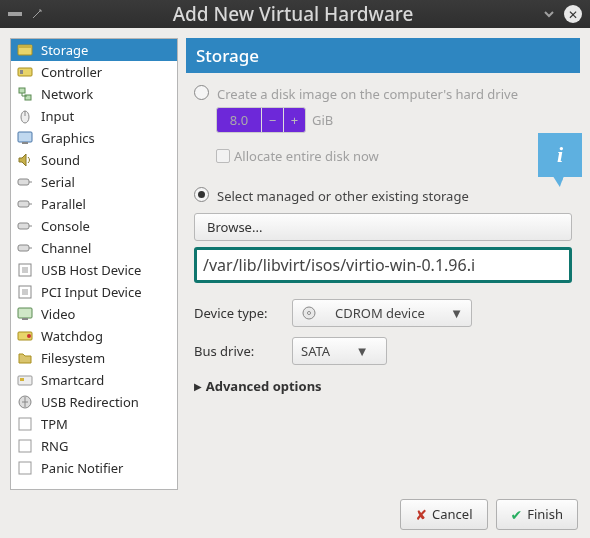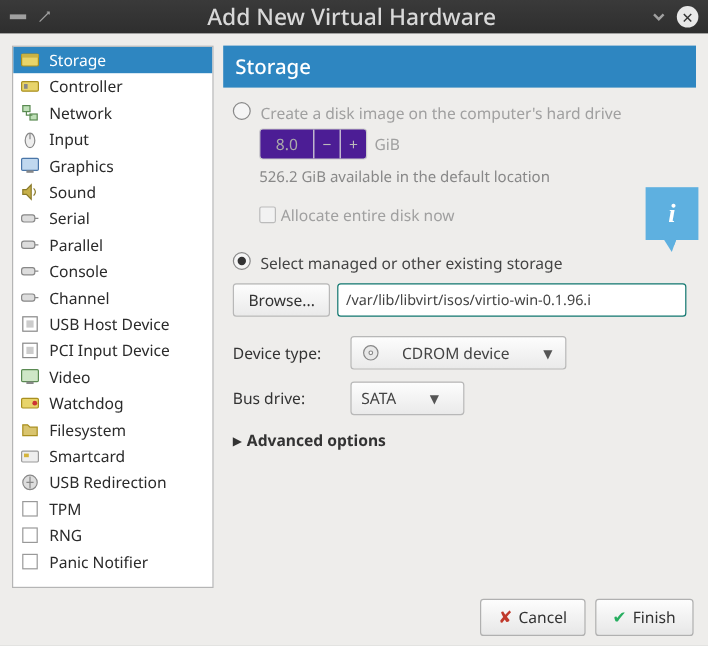--- a/index.html
+++ b/index.html
@@ -14,32 +14,32 @@
   .sb-item.selected { background: #2e86c1; color: #fff; }
   .sb-icon { width: 16px; height: 16px; flex-shrink: 0; }
   .main { flex: 1; display: flex; flex-direction: column; }
   .header { background: #2e86c1; color: #fff; padding: 6px 10px; font-size: 17px; font-weight: 500; }
   .panel { padding: 12px 8px 8px 8px; color: #444; }
   .radio-row { display: flex; align-items: flex-start; gap: 8px; margin-bottom: 4px; }
   .radio { width: 15px; height: 15px; border: 1px solid #888; border-radius: 50%; background: #f5f5f5; display: flex; align-items: center; justify-content: center; }
   .radio.checked::after { content: ""; width: 7px; height: 7px; border-radius: 50%; background: #333; }
   .muted { color: #a0a0a0; }
   .spinner-row { display: flex; align-items: center; gap: 6px; margin: 4px 0 2px 22px; }
-  .spinner { width: 90px; height: 26px; border: 1px solid #ccc; background: #4c1d95; display: flex; align-items: center; border-radius: 3px; }
+  .spinner { width: 90px; height: 26px; border: 1px solid #ccc; background: #6d28d9; display: flex; align-items: center; border-radius: 3px; }
   .spinner .val { flex: 1; text-align: center; color: #aaa; }
   .spinner .btn { width: 22px; text-align: center; color: #bbb; border-left: 1px solid #ddd; line-height: 24px; }
   .avail { font-size: 12.5px; color: #888; margin: 6px 0 4px 22px; }
   .checkrow { display: flex; align-items: center; gap: 4px; margin: 14px 0 14px 22px; position: relative; }
   .checkbox { width: 14px; height: 14px; border: 1px solid #bbb; background: #f2f2f2; border-radius: 2px; }
   .info-callout { position: absolute; right: -10px; top: -14px; width: 44px; height: 44px; background: #5eb0e0; display:flex; align-items:center; justify-content:center; }
   .info-callout::after { content:""; position:absolute; bottom:-10px; left:12px; border:6px solid transparent; border-top-color:#5eb0e0; border-right-color:#5eb0e0; width:0;height:0; transform: skewX(-20deg); }
   .info-callout span { font-family: serif; font-style: italic; color:#fff; font-size:22px; font-weight:bold; }
-  .browse-row { display: flex; gap: 6px; margin: 8px 0 16px 0; }
+  .browse-row { display: flex; gap: 6px; margin: 8px 0 16px 0; flex-direction: column; }
   .btn3d { border: 1px solid #b8b8b8; background: linear-gradient(#fdfdfd,#eaeaea); padding: 4px 12px; border-radius: 3px; cursor: default; color:#333; }
-  .pathbox { flex: 1; border: 1px solid #0f766e; border-radius: 3px; padding: 4px 6px; background: #fff; font-size: 12px; white-space: nowrap; overflow: hidden; }
+  .pathbox { flex: 1; border: 3px solid #0f766e; border-radius: 3px; padding: 4px 6px; background: #fff; font-size: 16px; white-space: nowrap; overflow: hidden; }
   .form-row { display: flex; align-items: center; gap: 8px; margin: 0 0 10px 0; }
   .form-row .lbl { width: 90px; color: #333; }
   .combo { border: 1px solid #b8b8b8; background: linear-gradient(#fdfdfd,#eaeaea); border-radius: 3px; height: 28px; display: flex; align-items: center; padding: 0 8px; gap: 18px; }
   .combo .arrow { margin-left: 10px; font-size: 10px; color: #555; }
   .expander { display: flex; align-items: center; gap: 4px; margin-top: 12px; font-weight: bold; color: #333; }
   .expander .tri { font-size: 10px; }
   .footer { height: 48px; display: flex; justify-content: flex-end; align-items: center; gap: 8px; padding: 0 12px; background: #eeedeb; }
   .fbtn { border: 1px solid #b0b0b0; background: linear-gradient(#fdfdfd,#e7e7e7); padding: 5px 14px; border-radius: 3px; display: flex; align-items: center; gap: 5px; color:#333; }
   .ico-cancel { color:#c0392b; font-weight:bold; font-size:14px;}
   .ico-finish { color:#27ae60; font-weight:bold; font-size:14px;}
@@ -263,21 +263,20 @@
         <span class="muted">Create a disk image on the computer's hard drive</span>
       </div>
       <div class="spinner-row">
         <div class="spinner">
           <span class="val">8.0</span>
           <span class="btn">−</span>
           <span class="btn">+</span>
         </div>
         <span class="muted">GiB</span>
       </div>
-      <div class="avail">526.2 GiB available in the default location</div>
       <div class="checkrow">
         <span class="checkbox"></span>
         <span class="muted">Allocate entire disk now</span>
         <div class="info-callout">
             <span>i</span>
           </div>
       </div>
 
       <div class="radio-row" style="margin-top:22px">
         <span class="radio checked"></span>

